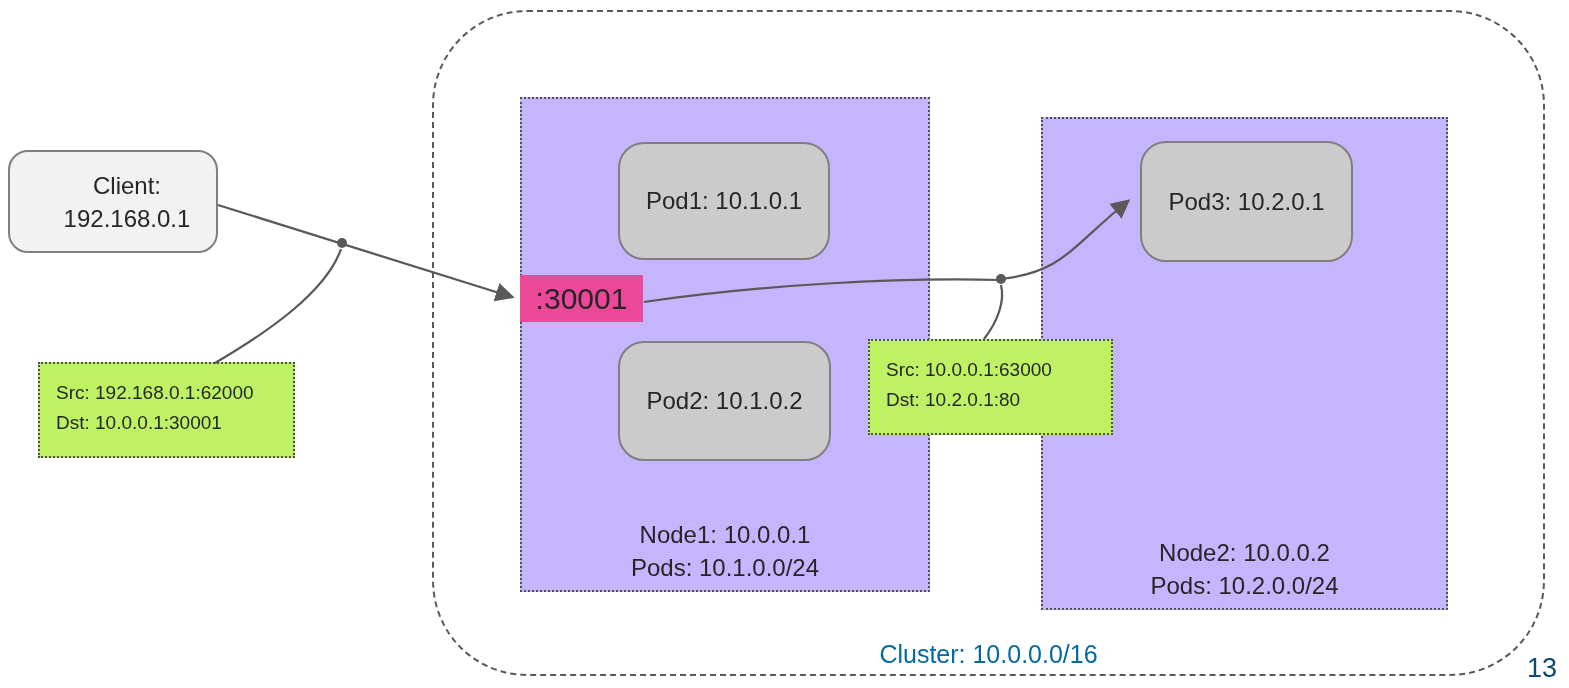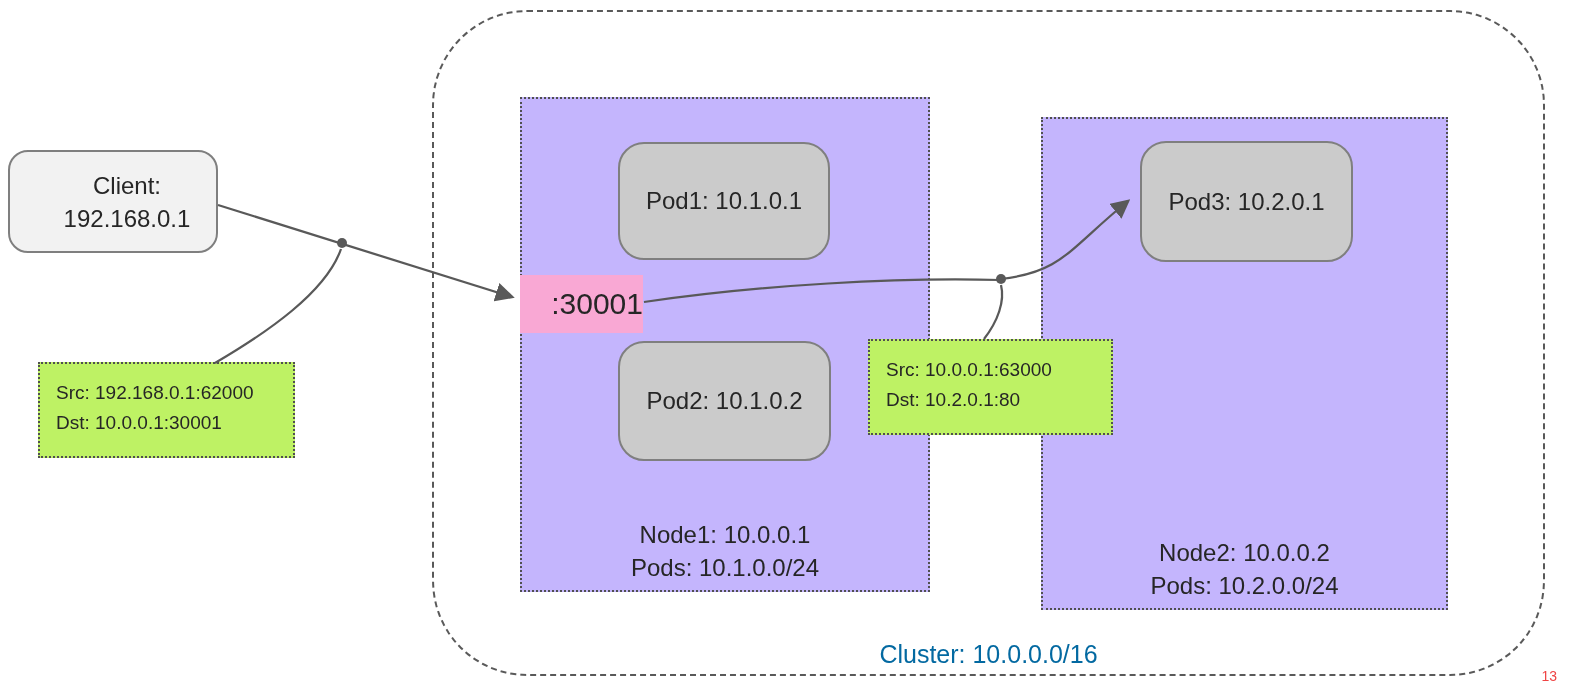--- a/index.html
+++ b/index.html
@@ -81,26 +81,26 @@
     justify-content: center;
     font-size: 24px;
     line-height: 33px;
     text-align: center;
     padding-left: 28px;
   }
 
   
   .nodeport {
     left: 520px; top: 275px;
-    width: 123px; height: 58px;
-    background: #f9a8d4;
+    width: 123px; height: 47px;
+    background: #ec4899;
     box-sizing: border-box;
     display: flex;
     align-items: center;
-    justify-content: flex-end;
+    justify-content: center;
     font-size: 30px;
   }
 
   
   .packet {
     background: #bef264;
     border: 2px dotted #505050;
     box-sizing: border-box;
     font-size: 19px;
     line-height: 30px;
@@ -111,22 +111,22 @@
 
   
   svg.connectors {
     position: absolute;
     left: 0; top: 0;
     pointer-events: none;
   }
 
   .page-number {
     right: 12px; bottom: 4px;
-    font-size: 14px;
-    color: #ef4444;
+    font-size: 27px;
+    color: #0c4a6e;
   }
 </style>
 </head>
 <body>
 
 <div id="slide">
 
   <div class="abs cluster"></div>
 
   <div class="abs node node1">

